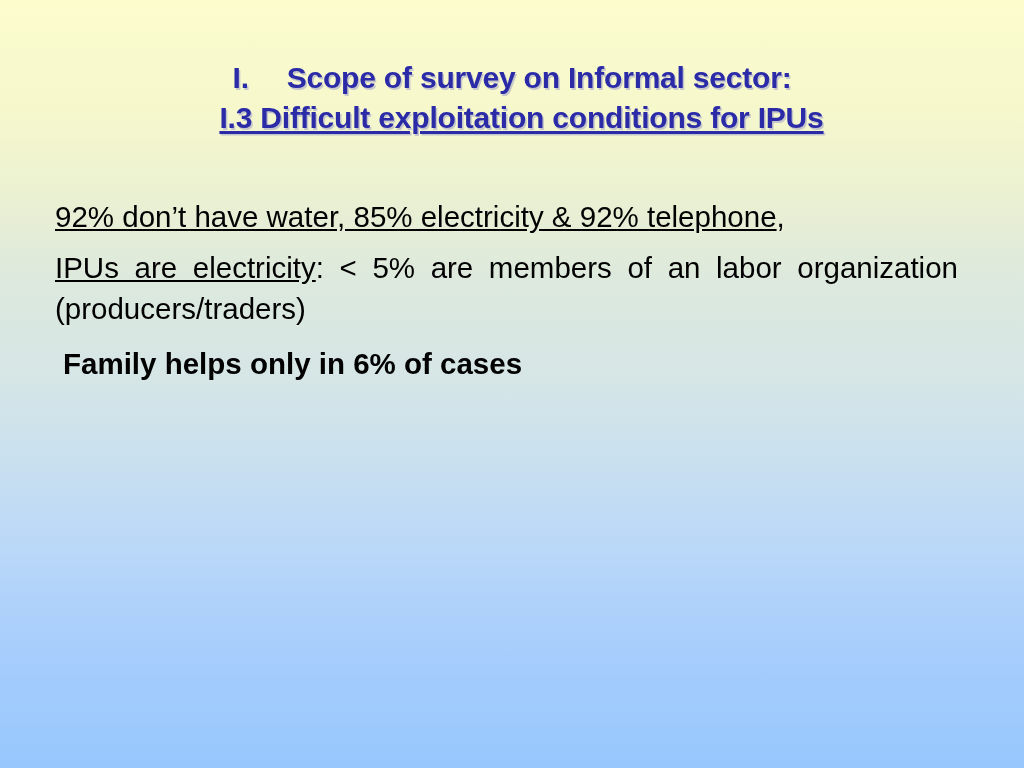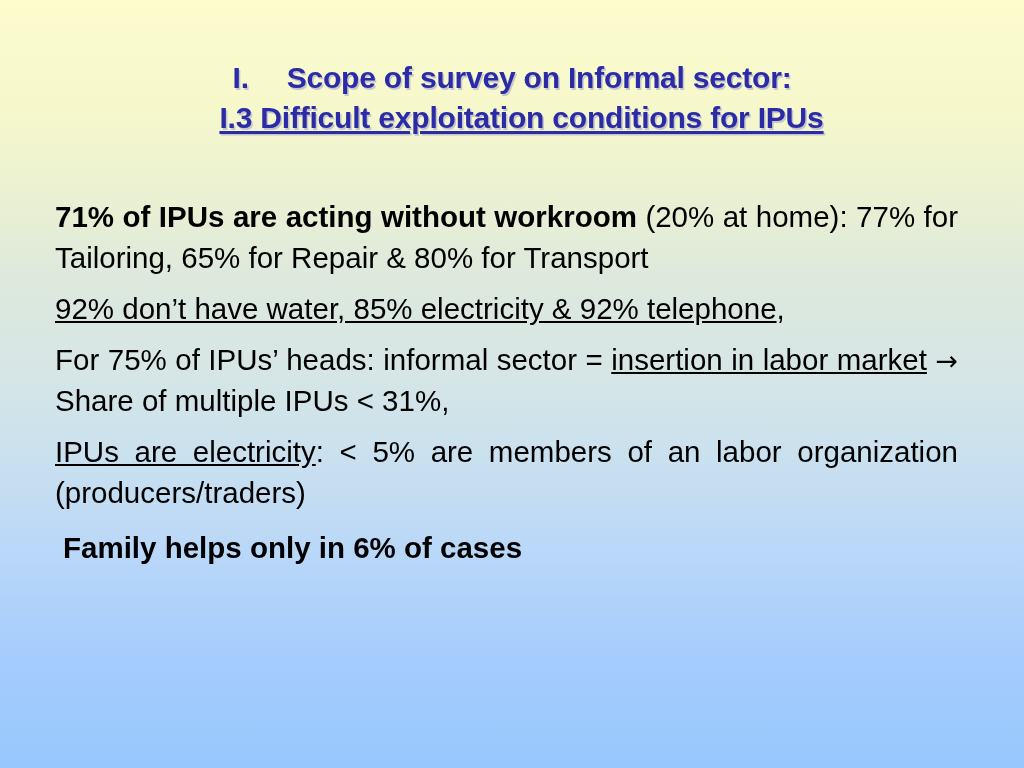--- a/index.html
+++ b/index.html
@@ -98,31 +98,25 @@
 
 <div class="slide">
 
   <div class="title-block">
     <span class="title-line1">I.  Scope of survey on Informal sector:</span>
     <span class="title-line2">I.3 Difficult exploitation conditions for IPUs</span>
   </div>
 
   <div class="body-block">
 
-    <p class="para">
-      <span class="b">71% of IPUs are acting without workroom</span><span> (20% at home): 77% for Tailoring, 65% for Repair &amp; 80% for Transport</span>
-    </p>
 
     <p class="para">
       <span class="u">92% don’t have water, 85% electricity &amp; 92% telephone</span><span>,</span>
     </p>
 
-    <p class="para">
-      <span>For 75% of IPUs’ heads: informal sector = </span><span class="u">insertion in labor market</span> <span class="arrow">→</span><span> Share of multiple IPUs &lt; 31%,</span>
-    </p>
 
     <p class="para">
       <span class="u">IPUs are electricity</span><span>: &lt; 5% are members of an labor organization (producers/traders)</span>
     </p>
 
     <p class="para no-justify last-line">
       <span>Family helps only in 6% of cases</span>
     </p>
 
   </div>

